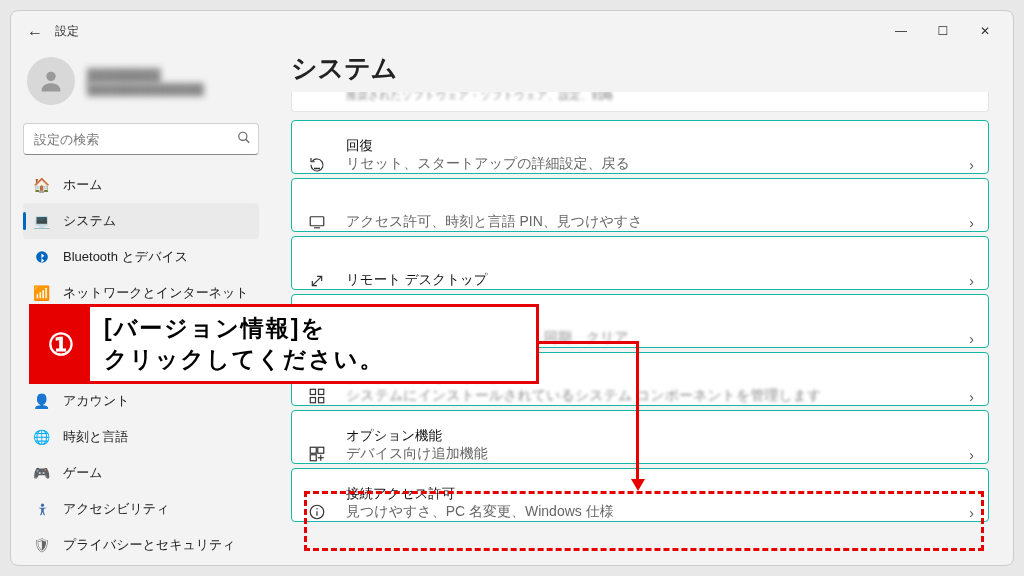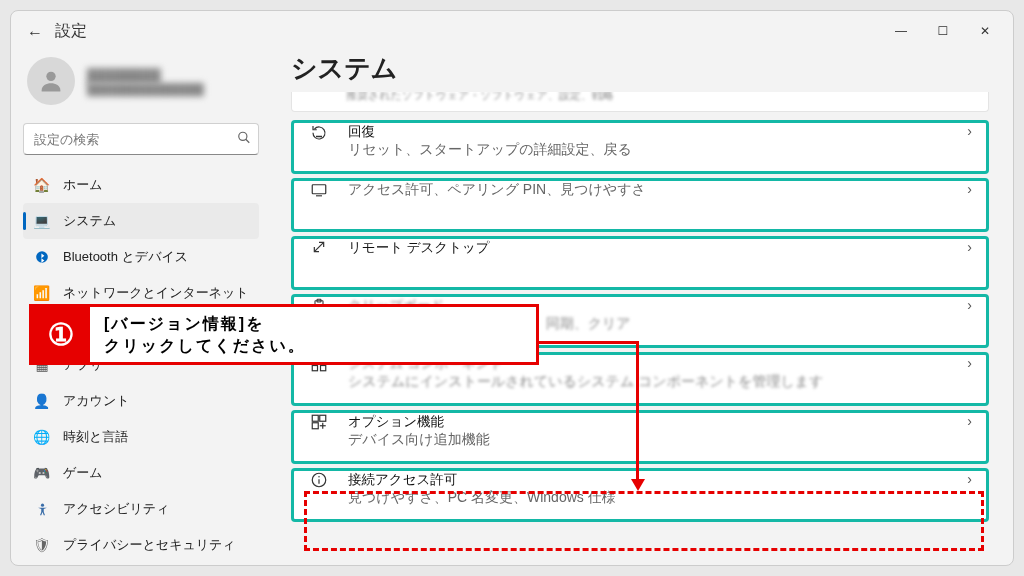--- a/index.html
+++ b/index.html
@@ -1,20 +1,20 @@
 <!DOCTYPE html>
 <html><head>
   <meta charset="utf-8">
   <style>
     * { margin: 0; padding: 0; box-sizing: border-box; font-family: "Segoe UI", "Yu Gothic UI", sans-serif; }
     body { background: #e8e8e8; width: 1024px; height: 576px; overflow: hidden; padding: 10px; }
     .window { background: #f3f3f3; border: 1px solid #ccc; border-radius: 8px; width: 100%; height: 100%; position: relative; display: flex; flex-direction: column; }
     .titlebar { display: flex; align-items: center; height: 40px; padding: 0 8px; }
     .back-btn { width: 32px; height: 32px; display: flex; align-items: center; justify-content: center; color: #333; font-size: 16px; }
-    .app-title { font-size: 16px; color: #333; margin-left: 4px; }
+    .app-title { font-size: 12px; color: #333; margin-left: 4px; }
     .win-controls { margin-left: auto; display: flex; gap: 2px; }
     .win-btn { width: 40px; height: 32px; display: flex; align-items: center; justify-content: center; font-size: 12px; color: #333; }
     .body { display: flex; flex: 1; overflow: hidden; }
     .sidebar { width: 260px; padding: 0 12px 12px 12px; display: flex; flex-direction: column; overflow: hidden; }
     .profile { display: flex; align-items: center; gap: 12px; padding: 6px 4px 18px 4px; }
     .avatar { width: 48px; height: 48px; border-radius: 50%; background: #d8d8d8; display: flex; align-items: center; justify-content: center; }
     .avatar svg { width: 28px; height: 28px; fill: #999; }
     .profile-text .name { filter: blur(3px); color: #888; font-weight: 600; font-size: 13px; }
     .profile-text .email { filter: blur(3px); color: #888; font-size: 11px; }
     .search-wrap { position: relative; margin-bottom: 12px; }
@@ -22,28 +22,28 @@
     .search-icon { position: absolute; right: 8px; top: 50%; transform: translateY(-50%); color: #666; font-size: 14px; }
     .nav { flex: 1; }
     .nav-item { display: flex; align-items: center; gap: 12px; height: 36px; border-radius: 4px; padding: 0 10px; font-size: 13px; color: #222; cursor: pointer; position: relative; }
     .nav-item.selected { background: #eaeaea; }
     .nav-item.selected::before { content: ""; position: absolute; left: 0; top: 9px; bottom: 9px; width: 3px; background: #0067c0; border-radius: 2px; }
     .nav-icon { width: 18px; display: flex; justify-content: center; font-size: 14px; }
     .main { flex: 1; padding: 0 24px 8px 20px; overflow: hidden; }
     .page-title { font-size: 26px; font-weight: 600; color: #222; margin-bottom: 6px; }
     .partial-row { height: 20px; border: 1px solid #e4e4e4; border-top: none; border-radius: 0 0 4px 4px; background: #fff; padding-left: 54px; display: flex; align-items: flex-start; position: relative; overflow: hidden; margin-bottom: 8px; }
     .partial-row .desc { font-size: 11px; color: #777; filter: blur(1.5px); position: relative; top: -4px; }
-    .setting-row { background: #fff; border: 3px solid #14b8a6; border-radius: 4px; height: 54px; display: flex; align-items: flex-start; padding: 0 14px; margin-bottom: 4px; cursor: pointer; position: relative; }
+    .setting-row { background: #fff; border: 1px solid #14b8a6; border-radius: 4px; height: 54px; display: flex; align-items: flex-end; padding: 0 14px; margin-bottom: 4px; cursor: pointer; position: relative; }
     .row-icon { width: 22px; display: flex; justify-content: center; color: #444; margin-right: 18px; font-size: 16px; }
     .row-text .row-title { font-size: 13.5px; color: #111; }
     .row-text .row-desc { font-size: 14px; color: #666; }
     .chevron { margin-left: auto; color: #555; font-size: 14px; }
     .annotation-box { position: absolute; left: 18px; top: 293px; width: 510px; border: 3px solid #e60000; background: #fff; display: flex; align-items: stretch; z-index: 20; }
     .annotation-badge { width: 58px; background: #e60000; color: #fff; display: flex; align-items: center; justify-content: center; font-size: 30px; font-weight: 700; }
-    .annotation-text { font-size: 16px; font-weight: 600; padding: 6px 14px; line-height: 1.35; letter-spacing: 2px; }
+    .annotation-text { font-size: 23px; font-weight: 600; padding: 6px 14px; line-height: 1.35; letter-spacing: 2px; }
     .highlight-box { position: absolute; border: 3px dashed #e60000; pointer-events: none; z-index: 15; }
     .arrow-line { position: absolute; background: #e60000; z-index: 16; pointer-events: none; }
     .arrow-head { position: absolute; width: 0; height: 0; border-left: 7px solid transparent; border-right: 7px solid transparent; border-top: 12px solid #e60000; z-index: 17; pointer-events: none; }
     .obscured { filter: blur(1.5px); color: #888 !important; }
   </style>
 </head>
 <body>
 
 <div class="window">
   <div class="titlebar">
@@ -160,21 +160,21 @@
             <div class="chevron">›</div>
           </div>
           <div class="setting-row">
             <div class="row-icon">
               <svg width="18" height="18" viewBox="0 0 24 24" fill="none" stroke="#333" stroke-width="1.6">
                 <rect x="3" y="5" width="18" height="12" rx="1"></rect>
                 <rect x="8" y="19" width="8" height="1.5" fill="#333" stroke="none"></rect>
               </svg>
             </div>
             <div class="row-text">
-              <div class="row-desc">アクセス許可、ペアリング PIN、見つけやすさ</div>
+              <div class="row-desc">アクセス許可、時刻と言語 PIN、見つけやすさ</div>
             </div>
             <div class="chevron">›</div>
           </div>
           <div class="setting-row">
             <div class="row-icon">
               <svg width="16" height="16" viewBox="0 0 24 24" fill="none" stroke="#333" stroke-width="1.8">
                 <line x1="5" y1="19" x2="19" y2="5"></line>
                 <polyline points="5,12 5,19 12,19"></polyline>
                 <polyline points="19,12 19,5 12,5"></polyline>
               </svg>

